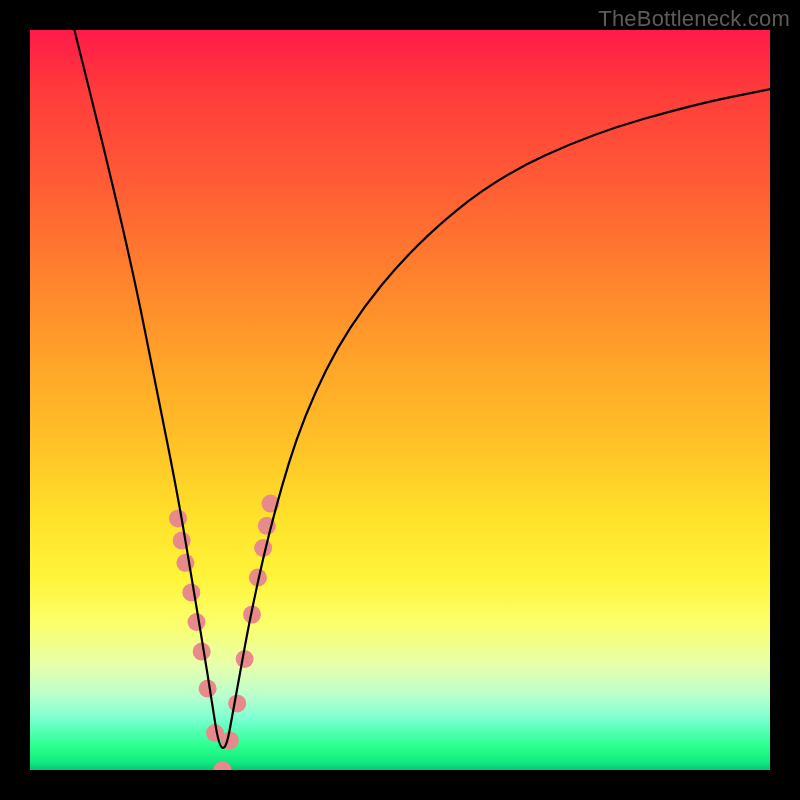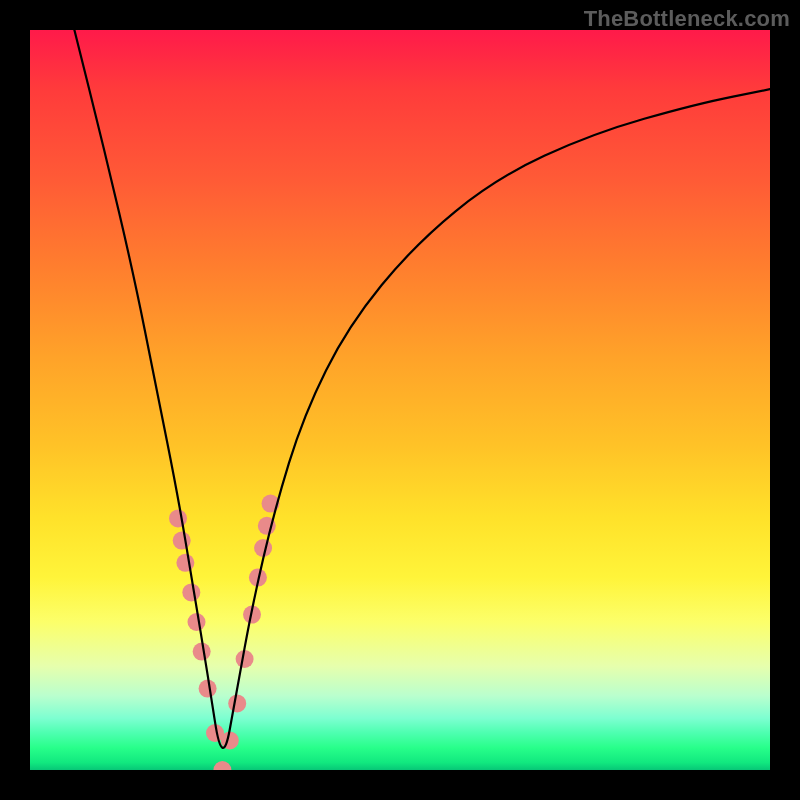--- a/index.html
+++ b/index.html
@@ -36,21 +36,21 @@
       #11e87f 99%,
       #07c777 100%
     );
   }
   .watermark {
     position: absolute;
     top: 6px;
     right: 10px;
     color: #5c5c5c;
     font-size: 22px;
-    font-weight: 700;
+    font-weight: 400;
     letter-spacing: 0.2px;
     user-select: none;
   }
   svg.curve {
     position: absolute;
     left: 0;
     top: 0;
     width: 740px;
     height: 740px;
     pointer-events: none;

